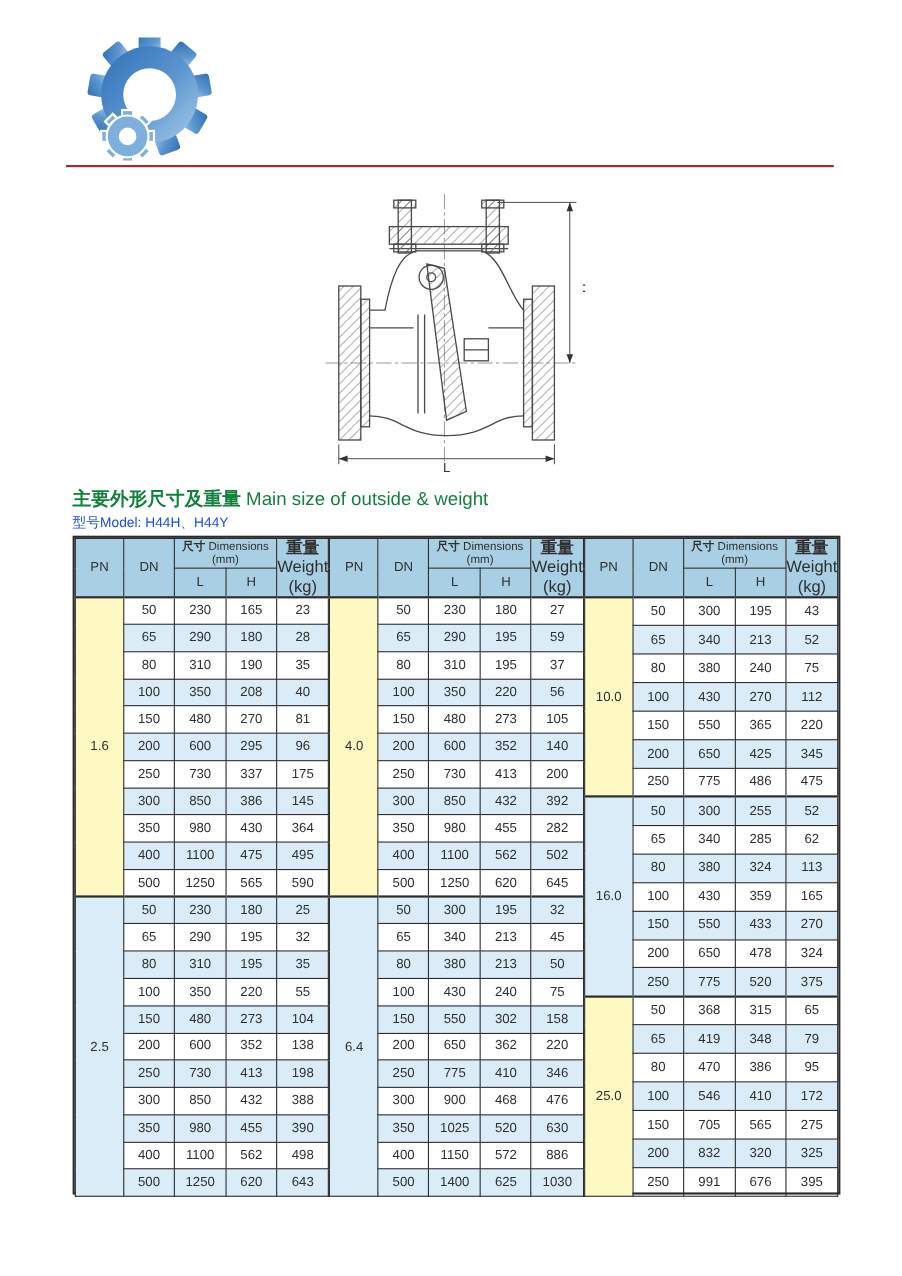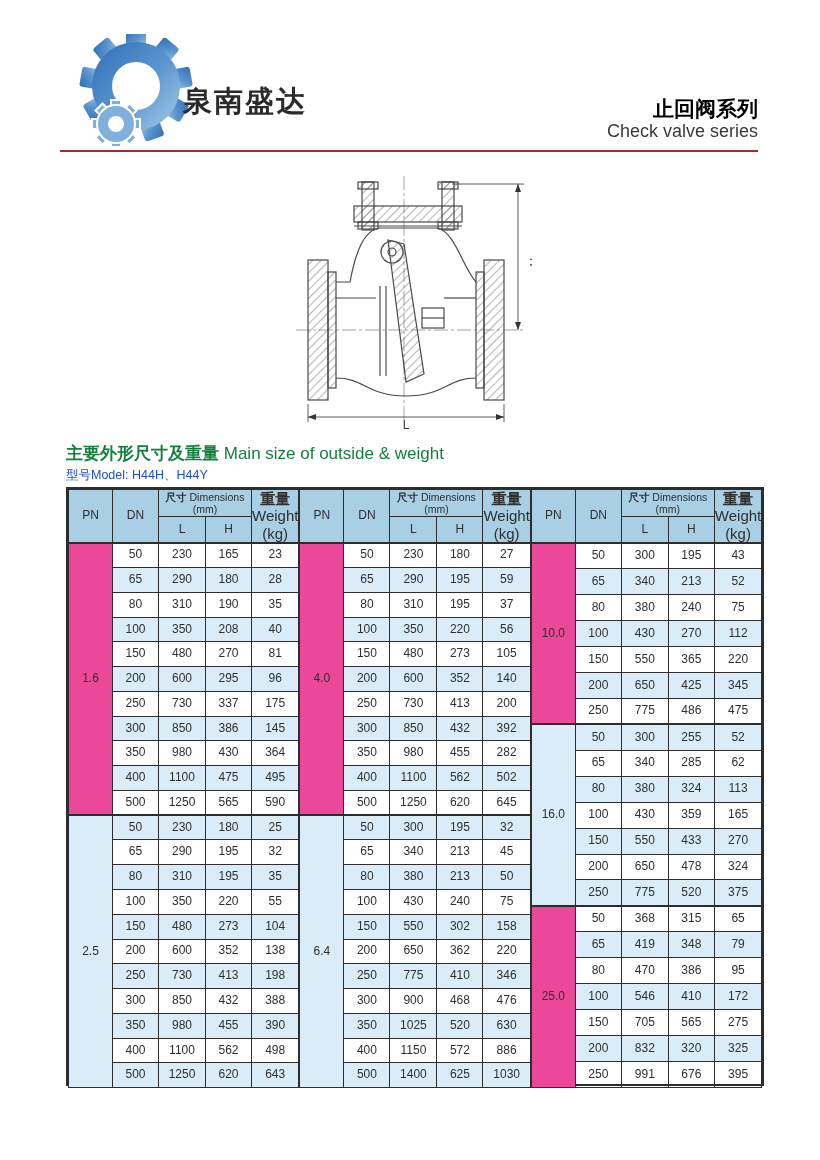--- a/index.html
+++ b/index.html
@@ -32,21 +32,21 @@
           border:2px solid #2d2d2d;background:#fff;}
   .tables table{border-collapse:collapse;table-layout:fixed;}
   .tables th,.tables td{border:1px solid #2d2d2d;text-align:center;vertical-align:middle;
           font-size:12px;color:#2f2f2f;padding:0;line-height:1.15;}
   .tables th{background:var(--hdr,#a9cfe4);font-weight:normal;}
   .tables thead tr{height:24px;}
   .dim-line{font-size:10.5px;}
   .dim-line .zh,.wt-zh{font-weight:bold;}
   .wt-zh,.wt-en,.wt-unit{font-size:15px;}
   .tables tr.alt td{background:#d9ecf8;}
-  .tables td.pn{background:#ec4899;font-size:12px;}
+  .tables td.pn{background:#fef9c3;font-size:12px;}
   .tables tr.sec-start td{border-top:2px solid #2d2d2d;}
 </style>
 </head>
 <body>
 
 <div class="page">
 
   <svg class="logo" width="128" height="112" viewBox="0 0 128 112" aria-hidden="true">
     <defs>
       <linearGradient id="gl" x1="0" y1="0" x2="1" y2="1">
@@ -77,26 +77,21 @@
       <rect x="-5" y="-24" width="10" height="9" transform="rotate(135)"></rect>
       <rect x="-5" y="-24" width="10" height="9" transform="rotate(180)"></rect>
       <rect x="-5" y="-24" width="10" height="9" transform="rotate(225)"></rect>
       <rect x="-5" y="-24" width="10" height="9" transform="rotate(270)"></rect>
       <rect x="-5" y="-24" width="10" height="9" transform="rotate(315)"></rect>
       <circle r="19"></circle>
       <circle r="8" fill="#ffffff" stroke="none"></circle>
     </g>
   </svg>
 
-  <div class="brand">泉南盛达</div>
-
-  <div class="series">
-    <div class="series-zh">止回阀系列</div>
-    <div class="series-en">Check valve series</div>
-  </div>
+
 
   <div class="rule"></div>
 
   <svg class="drawing" width="240" height="260" viewBox="0 0 240 260">
     <defs>
       <pattern id="hat" width="6" height="6" patternUnits="userSpaceOnUse" patternTransform="rotate(45)">
         <line x1="0" y1="0" x2="0" y2="6" stroke="#6a6a6a" stroke-width="1"></line>
       </pattern>
     </defs>
 

